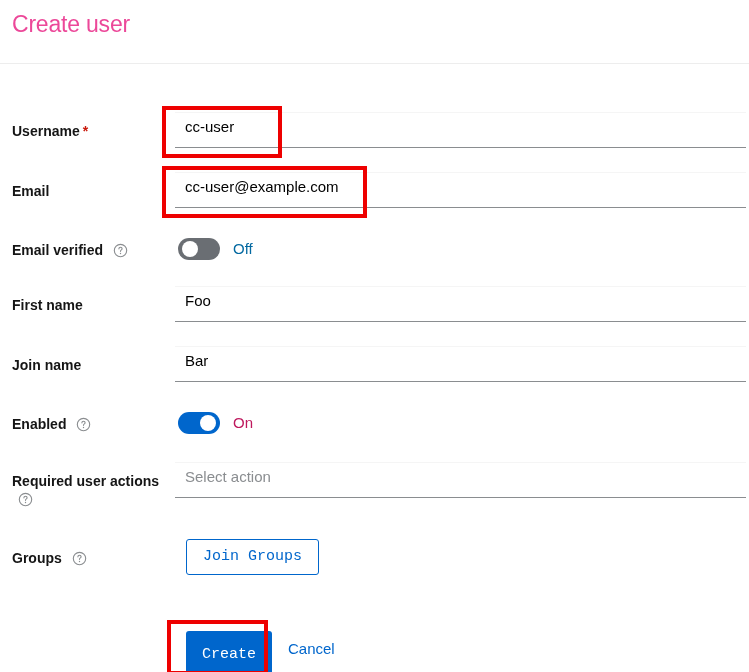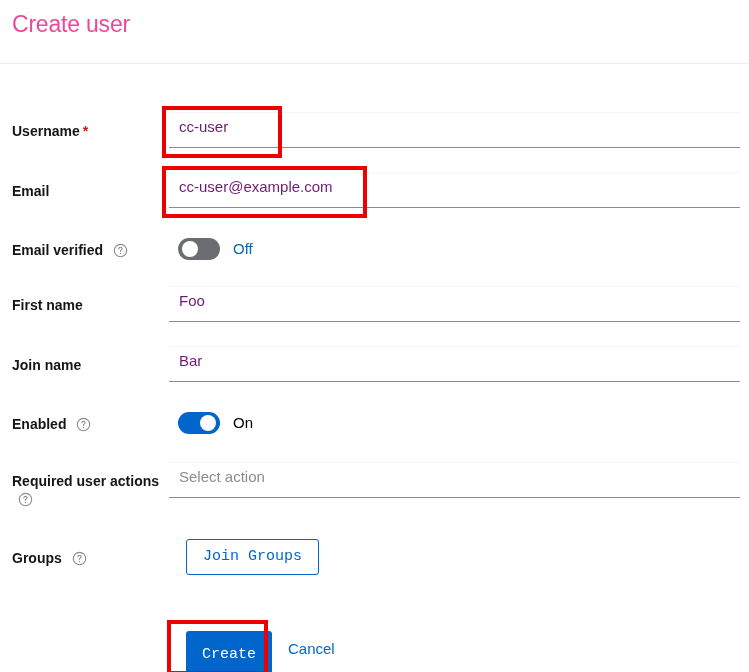--- a/index.html
+++ b/index.html
@@ -77,31 +77,31 @@
     height: 15px;
     margin-left: 6px;
     position: relative;
     top: -1px;
   }
   .help-icon svg { display: block; }
 
   
   .text-input {
     position: absolute;
-    left: 169px;
+    left: 175px;
     width: 571px;
     height: 36px;
     box-sizing: border-box;
     background: #ffffff;
     border: 0;
     border-top: 1px solid #f5f5f5;
     border-bottom: 1px solid #8a8d90;
     font-family: "Liberation Sans", sans-serif;
     font-size: 15px;
-    color: #701a75;
+    color: #000000;
     padding: 0 0 8px 10px;
     line-height: 34px;
     outline: none;
     border-radius: 0;
   }
   .text-input::placeholder { color: #8a8d90; opacity: 1; }
 
   
   .switch {
     position: absolute;
@@ -123,21 +123,21 @@
     background: #ffffff;
   }
   .switch.on .knob { left: 22px; }
   .switch-text {
     position: absolute;
     left: 233px;
     font-size: 15px;
     line-height: 22px;
     color: #0369a1;
   }
-  .switch-text.on { color: #000000; }
+  .switch-text.on { color: #be185d; }
 
   
   .btn {
     position: absolute;
     box-sizing: border-box;
     font-family: Liberation Mono, monospace;
     font-size: 15px;
     border-radius: 3px;
     cursor: pointer;
     text-align: center;

